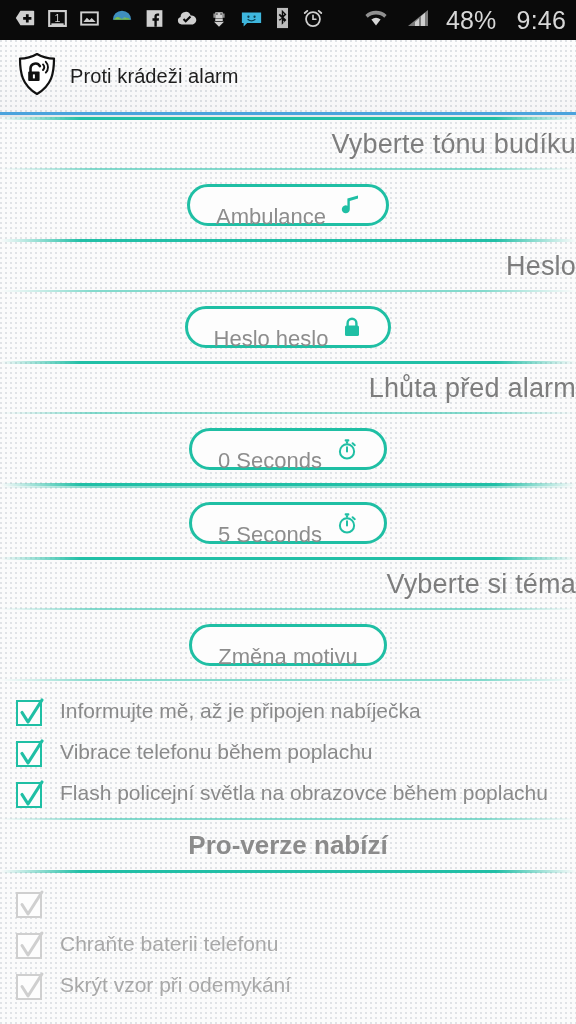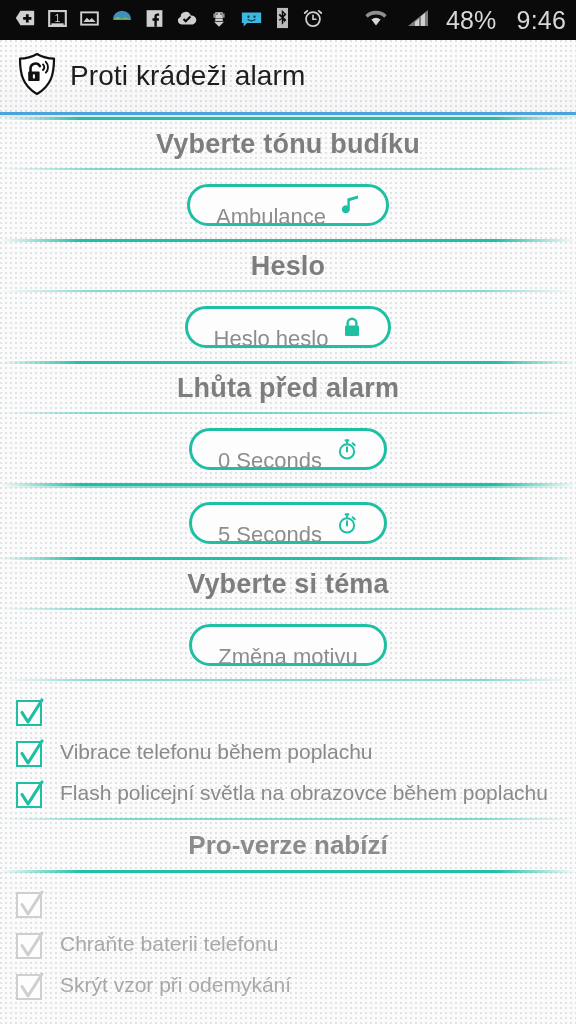--- a/index.html
+++ b/index.html
@@ -38,21 +38,21 @@
     position:relative;
     height:72px;
     background:
       radial-gradient(circle at 1px 1px, rgba(155,165,175,.30) 0.8px, rgba(0,0,0,0) 1.1px) 0 0 / 5px 5px,
       linear-gradient(#fdfdfd,#f6f6f7);
     display:flex; align-items:center;
     padding-left:16px;
     border-bottom:none;
   }
   .title-text {
-    font-size:28px; color:#1e1e1e; margin-left:12px;
+    font-size:20px; color:#1e1e1e; margin-left:12px;
     font-family:"Liberation Sans", sans-serif;
     letter-spacing:.1px;
   }
   .blue-rule { height:3px; background:#4aa3dd; width:100%; }
   .blue-rule-soft { height:2px; background:#e6e8ea; width:100%; }
 
   
   .content {
     position:relative;
     height:calc(1024px - 40px - 72px - 5px);
@@ -65,23 +65,23 @@
   .sep {
     height:3px; width:100%;
     background:linear-gradient(to right, rgba(38,190,166,0) 0%, #21bfa6 14%, #21bfa6 86%, rgba(38,190,166,0) 100%);
   }
   .sep.thin {
     height:2px;
     background:linear-gradient(to right, rgba(38,190,166,0) 0%, rgba(33,191,166,.55) 16%, rgba(33,191,166,.55) 84%, rgba(38,190,166,0) 100%);
   }
 
   .sect-title {
-    text-align:center;
+    text-align:right;
     font-size:27px;
-    font-weight:bold;
+    font-weight:normal;
     color:#7d7d7d;
     padding:9px 0 8px;
     letter-spacing:.2px;
   }
 
   .btn-row { display:flex; justify-content:center; padding:14px 0 13px; }
   .pill {
     display:inline-flex; align-items:center; justify-content:center;
     gap:14px;
     min-width:196px;
@@ -328,20 +328,21 @@
     <div class="sep thin"></div>
 
     <div class="checks">
 
       <div class="crow">
         <span class="cbox">
           <svg width="28" height="32" viewBox="0 0 28 32">
               <path d="M5 15.5 L11 25 L25 3" fill="none" stroke="#1fbfa4" stroke-width="3.2" stroke-linecap="round" stroke-linejoin="round"></path>
             </svg>
         </span>
+        <span class="ctext">Informujte mě, až je připojen nabíječka</span>
       </div>
 
       <div class="crow">
         <span class="cbox">
           <svg width="28" height="32" viewBox="0 0 28 32">
               <path d="M5 15.5 L11 25 L25 3" fill="none" stroke="#1fbfa4" stroke-width="3.2" stroke-linecap="round" stroke-linejoin="round"></path>
             </svg>
         </span>
         <span class="ctext">Vibrace telefonu během poplachu</span>
       </div>

